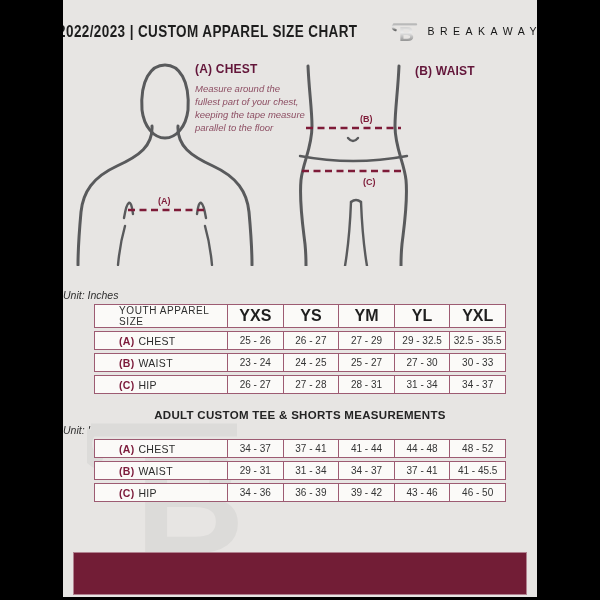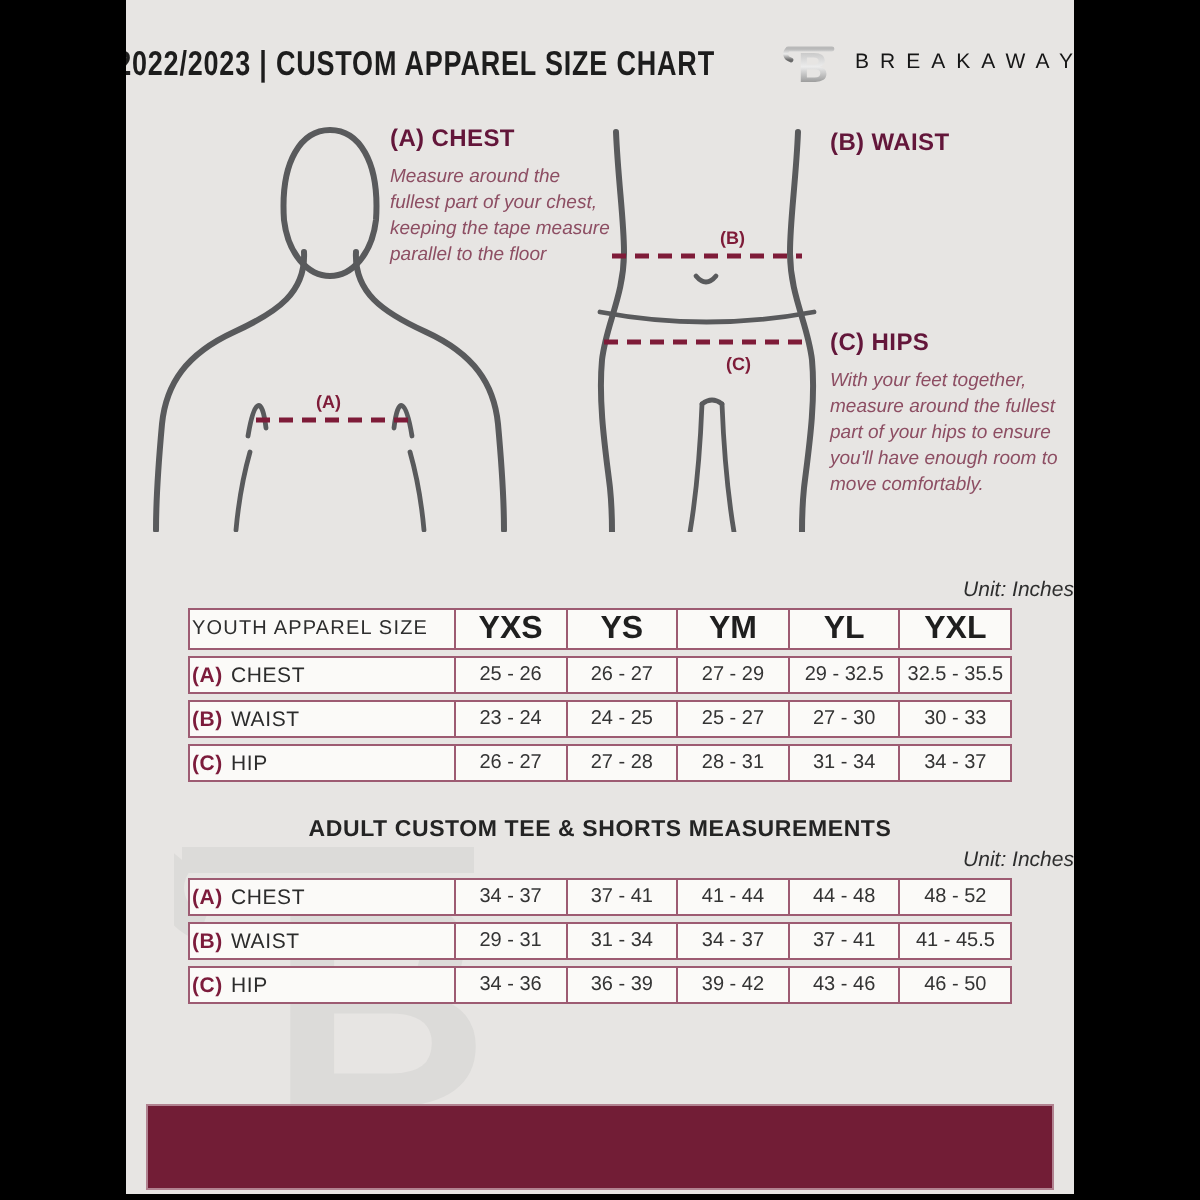--- a/index.html
+++ b/index.html
@@ -42,39 +42,39 @@
   .instr p{
     margin:0;font-size:9.5px;font-style:italic;line-height:1.38;
     color:#8d4e63;
   }
   
   .tbl-title{
     position:absolute;left:0;width:100%;text-align:center;
     font-weight:700;font-size:11.5px;color:#242424;letter-spacing:.3px;
   }
   .tbl-unit{
-    position:absolute;left:0;width:100%;text-align:right;
+    position:absolute;left:0;width:100%;text-align:left;
     font-style:italic;font-size:10.5px;color:#2e2e2e;
   }
   .youth-title{top:274px;} .youth-unit{top:289px;}
   .adult-title{top:409px;} .adult-unit{top:424px;}
   table.size-table{
     position:absolute;left:31px;width:412px;table-layout:fixed;
     border-collapse:separate;border-spacing:0 3px;z-index:2;
   }
   .youth-table{top:301px;}
   .adult-table{top:436px;}
   .size-table th,.size-table td{
     background:#fbfaf8;border-top:1.5px solid #9d5b72;
     border-bottom:1.5px solid #9d5b72;border-right:1.5px solid #9d5b72;
     padding:0;height:17px;text-align:center;vertical-align:middle;
   }
   .size-table th{height:19px;}
   .size-table th:first-child,.size-table td:first-child{
-    border-left:1.5px solid #9d5b72;text-align:left;padding-left:1px;
+    border-left:1.5px solid #9d5b72;text-align:left;padding-left:24px;
   }
   .col-head{font-weight:700;font-size:16px;color:#1f1f1f;}
   .corner-head{font-weight:400;font-size:10px;letter-spacing:.6px;color:#2e2e2e;}
   .row-label{font-size:10.5px;color:#2c2c2c;letter-spacing:.3px;}
   .row-label .pfx{font-weight:700;color:#7c1b3b;margin-right:4px;}
   .cell-val{font-size:10px;color:#343434;}
   
   .watermark{position:absolute;left:24px;top:410px;z-index:1;}
   .footer-bar{
     position:absolute;left:10px;top:552px;width:452px;height:41px;
@@ -139,24 +139,20 @@
       <line x1="15" y1="66" x2="110" y2="66" stroke="#7e1b38" stroke-width="2.4" stroke-dasharray="7 4.5"></line>
       <text x="69" y="60" font-size="9" font-weight="bold" fill="#7e1b38">(B)</text>
       <line x1="11" y1="109" x2="114" y2="109" stroke="#7e1b38" stroke-width="2.4" stroke-dasharray="7 4.5"></line>
       <text x="72" y="123" font-size="9" font-weight="bold" fill="#7e1b38">(C)</text>
     </svg>
 
     <div class="instr instr-b">
       <h3>(B) WAIST</h3>
     </div>
 
-    <div class="instr instr-c">
-      <h3>(C) HIPS</h3>
-      <p>With your feet together, measure around the fullest part of your hips to ensure you'll have enough room to move comfortably.</p>
-    </div>
   </div>
 
   <svg class="watermark" width="215" height="152" viewBox="0 0 215 152">
     <path d="M4,20 L150,20 M4,20 C-6,32 -2,48 14,54" stroke="#dcdbd9" stroke-width="13" fill="none"></path>
     <text x="48" y="143" font-family="DejaVu Serif, serif" font-weight="bold" font-size="152" fill="#dcdbd9">B</text>
   </svg>
 
   <div class="tbl-unit youth-unit">Unit: Inches</div>
   <table class="size-table youth-table">
     <colgroup>

